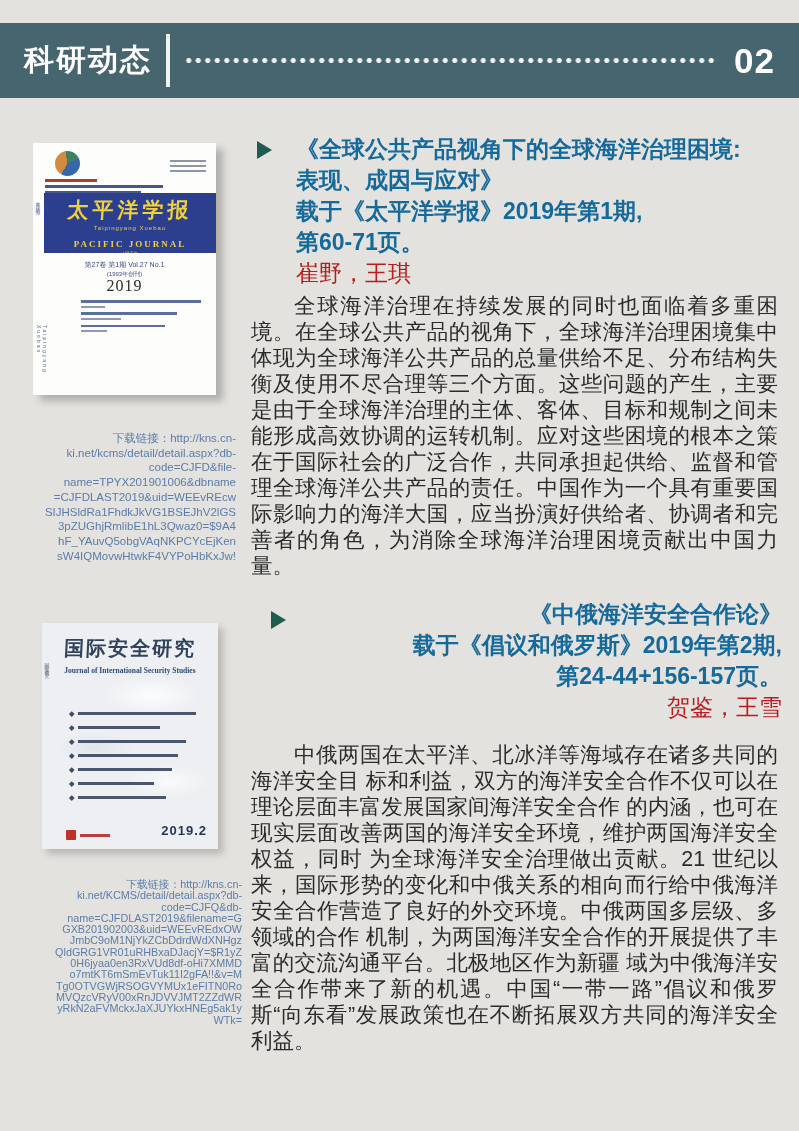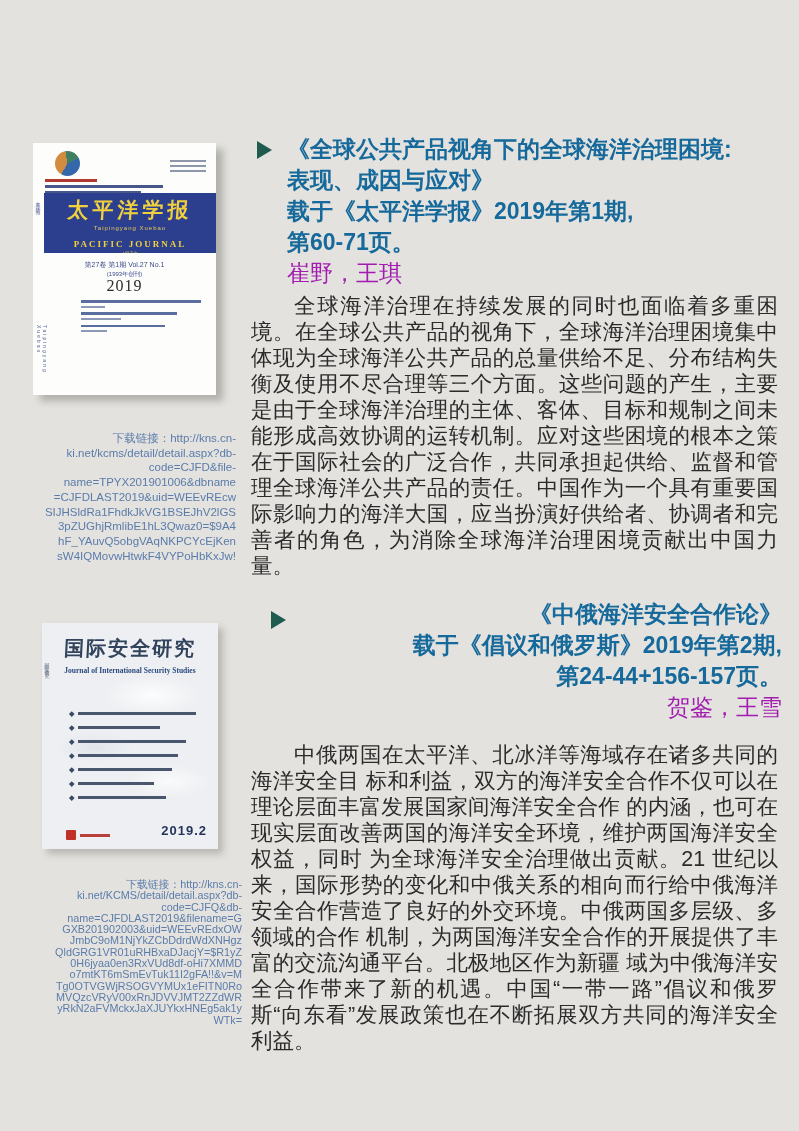--- a/index.html
+++ b/index.html
@@ -80,33 +80,39 @@
   .c2-logobar { position:absolute; left:38px; top:211px; width:30px; height:3px; background:#b8403a; }
   .c2-issue { position:absolute; right:11px; top:200px; font-size:13px; font-weight:bold;
     color:#25355a; letter-spacing:1px; }
 
   
   .marker { position:absolute; width:0; height:0;
     border-left:15px solid #1f5b4e; border-top:9px solid transparent; border-bottom:9px solid transparent; }
   .marker1 { left:257px; top:141px; }
   .marker2 { left:271px; top:611px; }
   .head { position:absolute; font-weight:bold; font-size:23px; line-height:31px; color:#16699b; }
-  .head1 { left:287px; top:134px; width:500px; }
+  .head1 { left:296px; top:134px; width:500px; }
   .head2 { left:292px; top:599px; width:490px;text-align:right; }
-  .head .authors { color:#a21caf; font-weight:normal; }
+  .head .authors { color:#b91c1c; font-weight:normal; }
   .abstract { position:absolute; left:251px; top:0; width:527px; font-size:21.5px;
     line-height:26px; color:#2b2b2b; text-align:justify; text-indent:2em; }
   .abs1 { top:293px; }
   .abs2 { top:742px; }
 </style>
 </head>
 <body>
 
 <div class="page">
 
+  <div class="header-bar">
+    <span class="header-title">科研动态</span>
+    <span class="header-divider"></span>
+    <span class="header-dots"></span>
+    <span class="header-page">02</span>
+  </div>
 
   <div class="cover1">
     <div class="c1-logo"></div>
     <div class="c1-mast">
       <div class="bar red" style="width:52px"></div>
       <div class="bar" style="width:118px"></div>
       <div class="bar" style="width:96px"></div>
       <div class="bar" style="width:112px"></div>
     </div>
     <div class="c1-issn">

